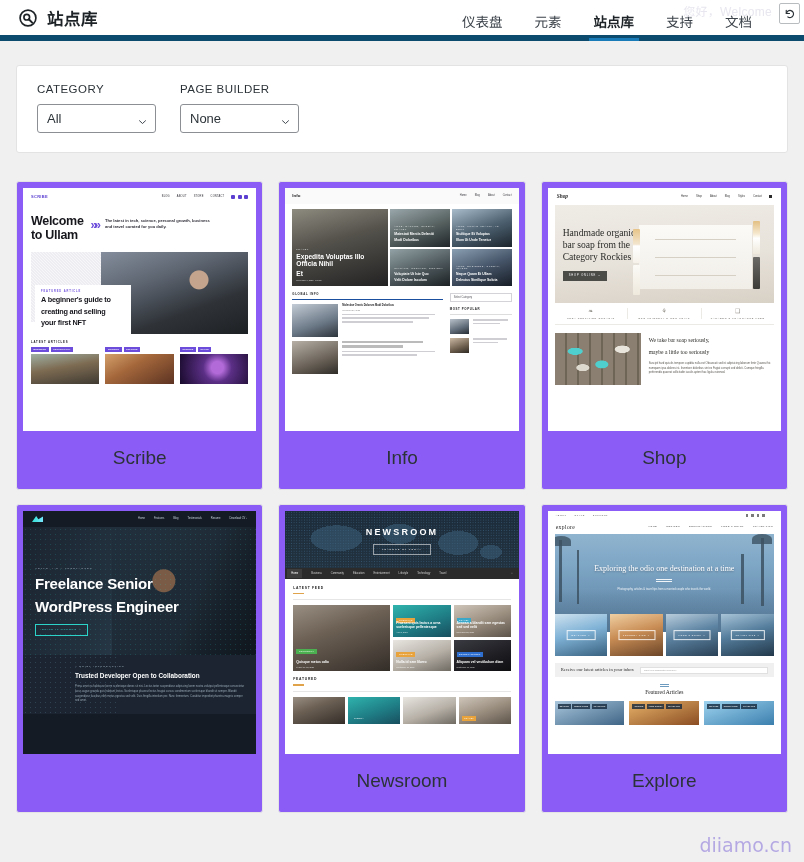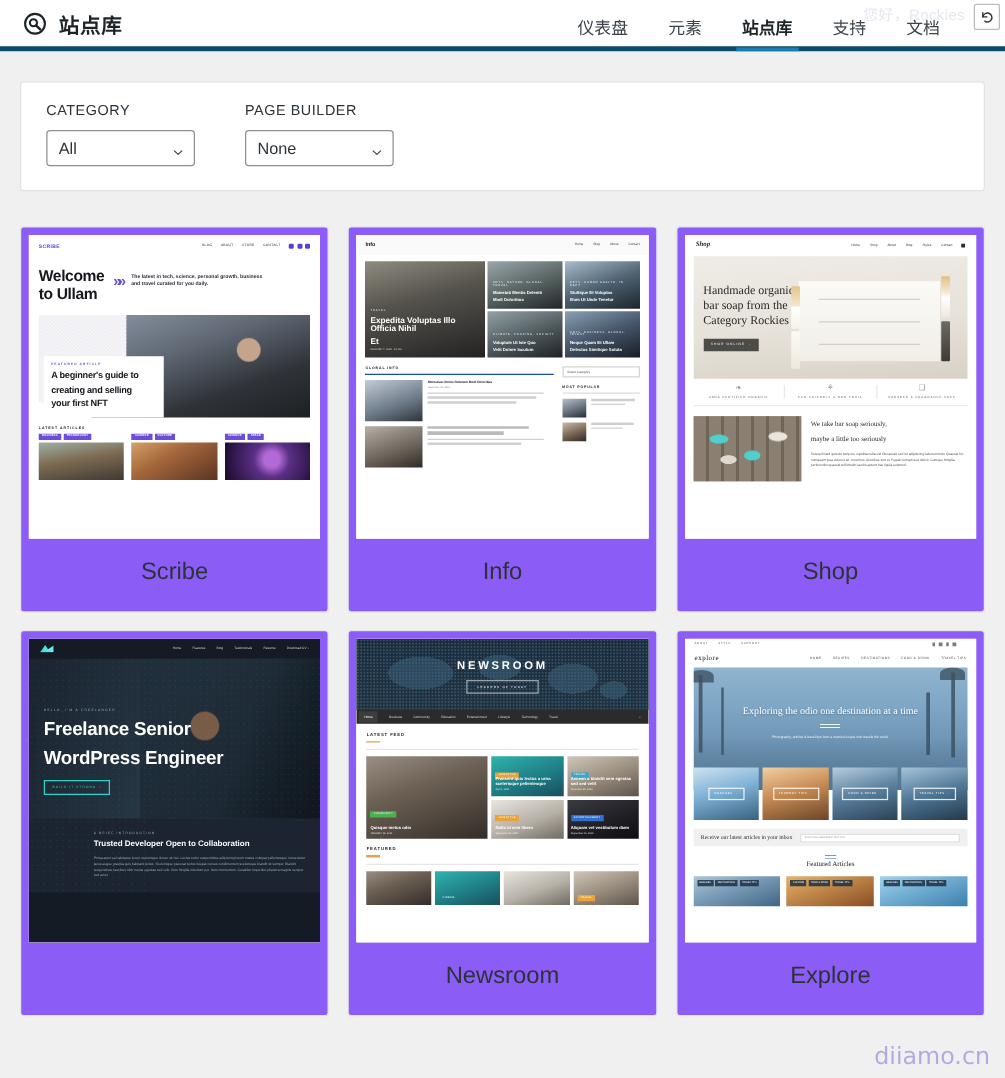--- a/index.html
+++ b/index.html
@@ -12,21 +12,21 @@
     overflow: hidden;
   }
 
   
   .topbar {
     position: relative;
     height: 41px;
     background: #ffffff;
     display: flex;
     align-items: center;
-    border-bottom: 4px solid #0c4a6e;
+    border-bottom: 6px solid #0c4a6e;
     text-align: center;
   }
   .brand {
     display: flex;
     align-items: center;
     gap: 9px;
     margin-left: 18px;
   }
   .brand-mark {
     width: 20px; height: 20px;
@@ -98,21 +98,21 @@
   .content {
     padding: 24px 16px 0 16px;
   }
 
   .filterbar {
     background: #fff;
     border: 1px solid #e3e3e4;
     border-radius: 3px;
     padding: 17px 20px 19px 20px;
     display: flex;
-    gap: 40px;
+    gap: 24px;
   }
   .filter-group { display: flex; flex-direction: column; }
   .filter-label {
     font-size: 11.5px;
     letter-spacing: .45px;
     color: #2c3338;
     margin-bottom: 9px;
     text-transform: uppercase;
   }
   .select {
@@ -431,21 +431,21 @@
   </div>
 
   <div class="nav">
     <div class="nav-item">仪表盘</div>
     <div class="nav-item">元素</div>
     <div class="nav-item active">站点库</div>
     <div class="nav-item">支持</div>
     <div class="nav-item">文档</div>
   </div>
 
-  <div class="greeting">您好，Rockies</div>
+  <div class="greeting">您好，Welcome</div>
 
   <div class="undo-btn">
     <span>
       <svg viewBox="0 0 16 16" width="13" height="13">
         <path d="M4 4 V8 H8" fill="none" stroke="#2c3338" stroke-width="1.4" stroke-linecap="round" stroke-linejoin="round"></path>
         <path d="M4.2 8 A4.4 4.4 0 1 1 6 12.2" fill="none" stroke="#2c3338" stroke-width="1.4" stroke-linecap="round"></path>
       </svg>
     </span>
   </div>
 </div>

